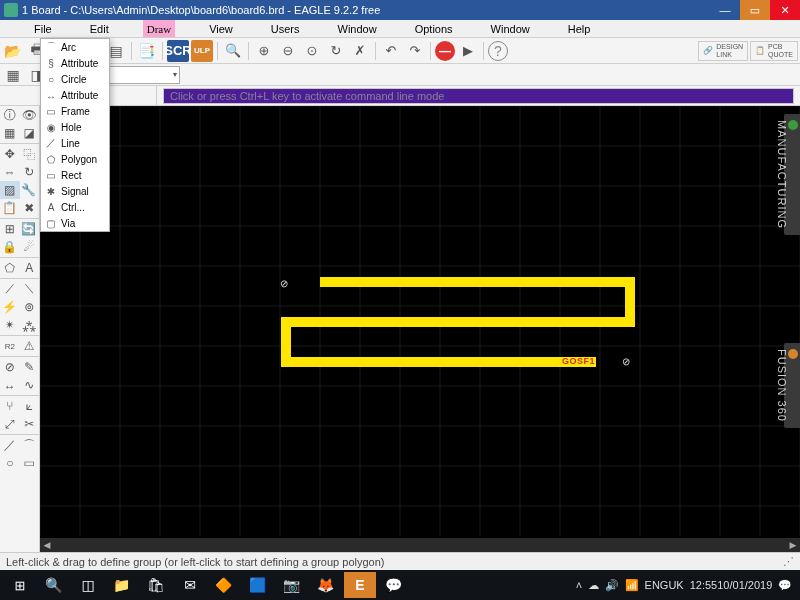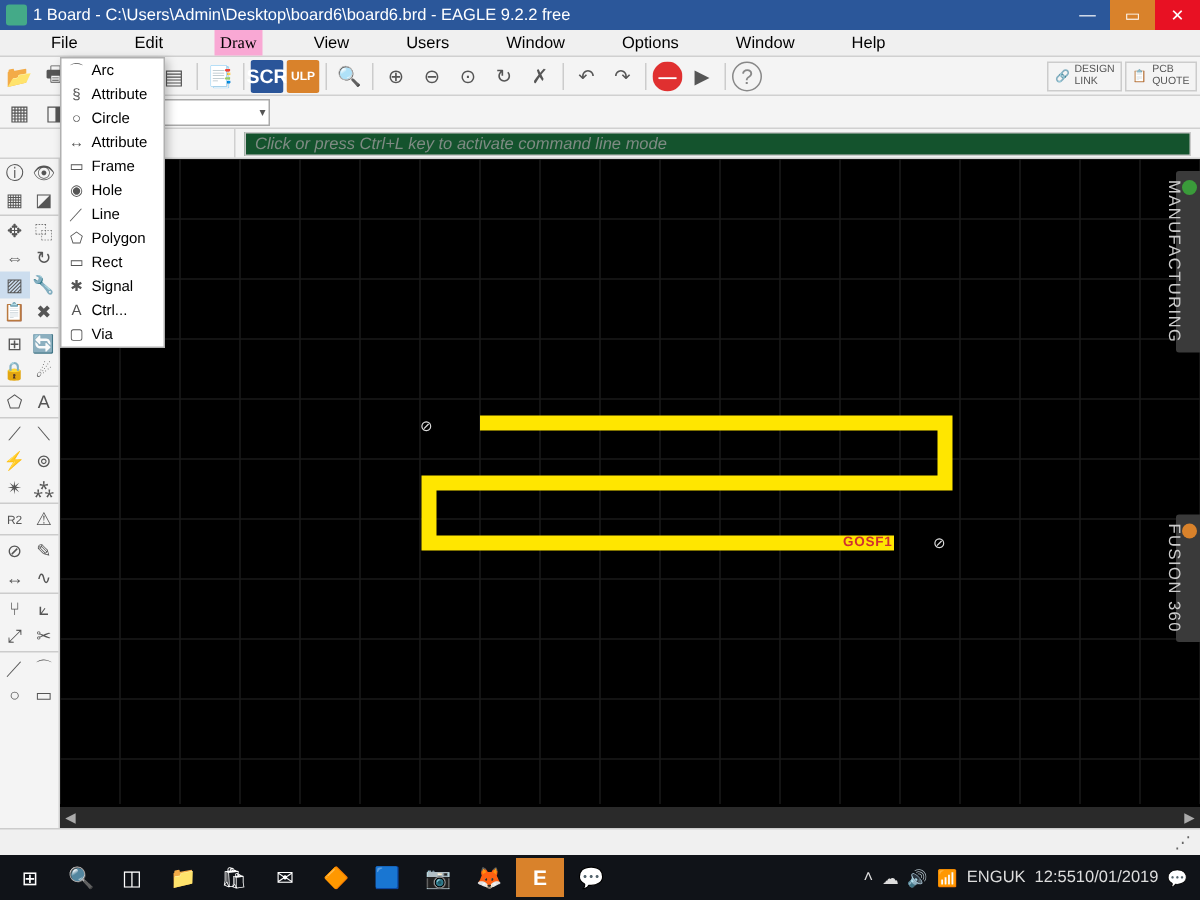--- a/index.html
+++ b/index.html
@@ -40,21 +40,21 @@
 
 
 .tb2 { height: 22px; background: #f4f4f4; border-bottom: 1px solid #d0d0d0; display: flex; align-items: center; padding-left: 2px; gap: 2px; }
 .layersel { width: 130px; height: 18px; border: 1px solid #aaa; background: #fff; display: flex; align-items: center; padding: 0 2px; gap: 4px; }
 .layersel .sw { width: 12px; height: 12px; background: #fff; border: 1px solid #888; }
 .layersel .car { margin-left: auto; font-size: 8px; color: #555; }
 
 
 .cmdrow { height: 20px; background: #f4f4f4; display: flex; align-items: center; border-bottom: 1px solid #d0d0d0; }
 .cmdrow .left { width: 157px; height: 100%; border-right: 1px solid #d0d0d0; }
-.cmdrow .cmd { flex: 1; height: 16px; margin: 0 6px; background: #14532d; border: 1px solid #c8c8c8; color: #999; font-style: italic; font-size: 10px; padding: 1px 6px; }
+.cmdrow .cmd { flex: 1; height: 16px; margin: 0 6px; background: #4c1d95; border: 1px solid #c8c8c8; color: #999; font-size: 10px; padding: 1px 6px; }
 
 
 .work { flex: 1; display: flex; background: #000; position: relative; }
 .sidetools { width: 40px; background: #f4f4f4; display: flex; flex-direction: column; border-right: 1px solid #d0d0d0; z-index: 50; }
 .strow { display: flex; }
 .stbtn { width: 20px; height: 18px; display: flex; align-items: center; justify-content: center; font-size: 12px; color: #555; }
 .stbtn.on { background: #cde; }
 .divh { height: 1px; background: #ccc; margin: 1px 0; }
 
 .canvas { flex: 1; position: relative; background: #000; overflow: hidden; }
@@ -347,20 +347,21 @@
   </div>
 
   <div class="hscroll">
     <div class="ar">◀</div>
     <div style="flex:1"></div>
     <div class="ar">▶</div>
   </div>
 </div>
 
 <div class="status">
+  <span>Left-click &amp; drag to define group (or left-click to start defining a group polygon)</span>
   <span class="r">⋰</span>
 </div>
 
 <div class="taskbar">
   <div class="titem win">⊞</div>
   <div class="titem">🔍</div>
   <div class="titem">◫</div>
   <div class="titem">📁</div>
   <div class="titem">🛍</div>
   <div class="titem">✉</div>

